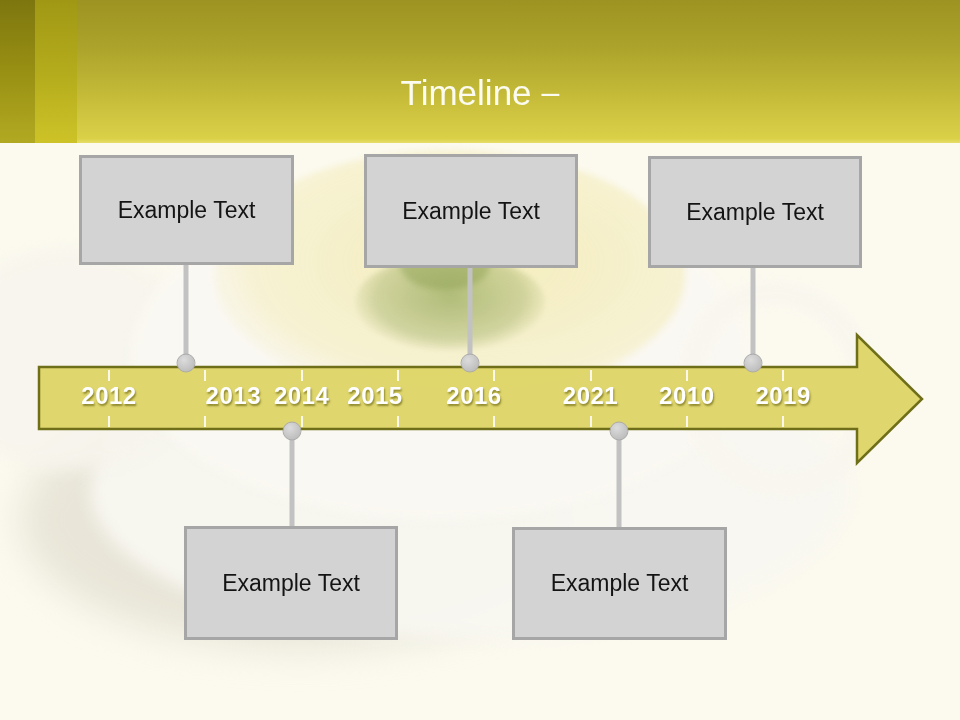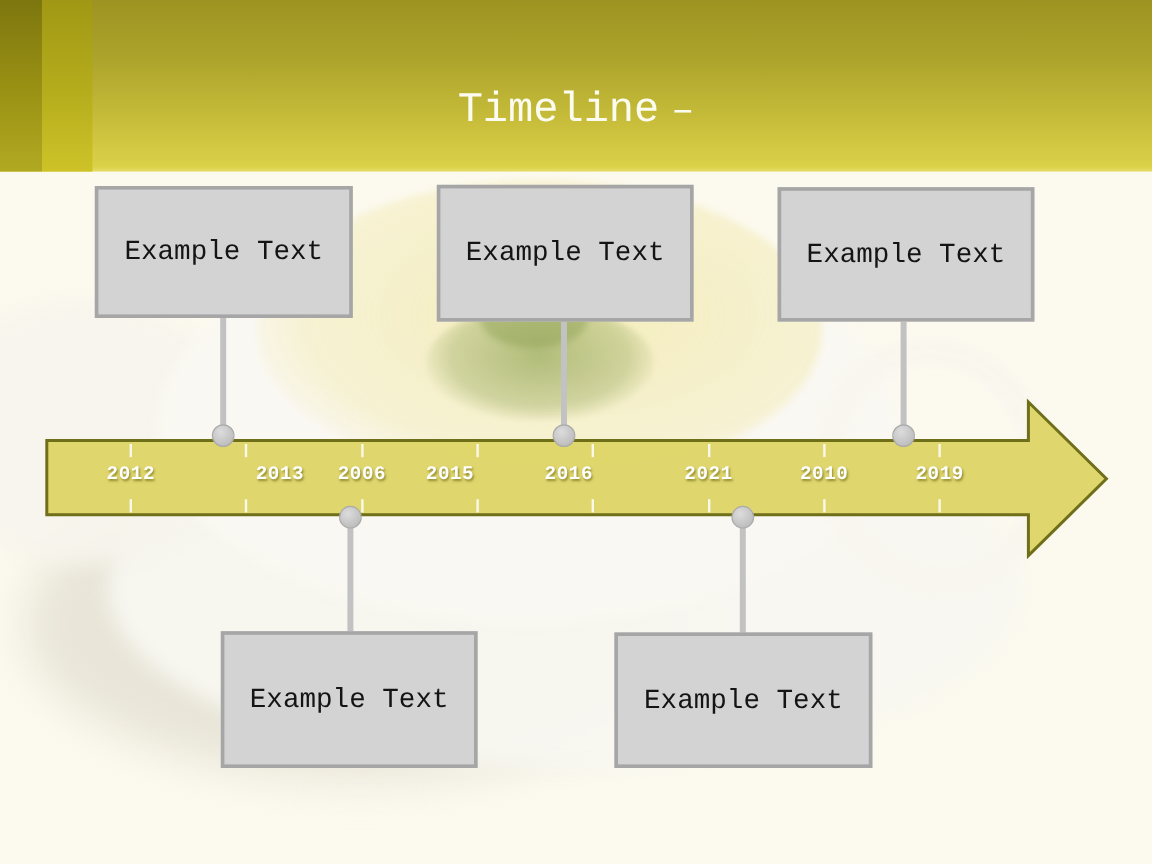--- a/index.html
+++ b/index.html
@@ -1,18 +1,18 @@
 <!DOCTYPE html>
 <html><head>
 <meta charset="utf-8">
 <style>
   html,body{margin:0;padding:0;background:#444;}
   .slide{
     position:relative;width:960px;height:720px;overflow:hidden;
-    font-family:Liberation Mono, monospace;
+    font-family:Liberation Sans, sans-serif;
     background:#fcfaef;
     text-align:center;
   }
   
   .bg{position:absolute;inset:0;overflow:hidden;}
   .bg div{position:absolute;border-radius:50%;}
   .saucer-shadow{left:20px;top:390px;width:560px;height:260px;background:rgba(216,213,199,.55);filter:blur(18px);}
   .saucer{left:90px;top:340px;width:760px;height:300px;background:rgba(248,247,240,.95);filter:blur(8px);}
   .bowl-body{left:130px;top:190px;width:620px;height:330px;background:rgba(250,248,241,.96);filter:blur(5px);}
   .soup{left:215px;top:150px;width:470px;height:250px;background:radial-gradient(ellipse at 55% 45%, rgba(243,236,185,.95), rgba(245,239,200,.75) 60%, rgba(247,243,220,0) 78%);filter:blur(3px);}
@@ -39,21 +39,21 @@
   .t-sep{font-size:32px;line-height:1.05;}
   .t-sub{font-size:32px;line-height:1.05;}
 
   
   .arrow-svg{position:absolute;left:0;top:0;}
 
   
   .year{
     position:absolute;top:367px;height:62px;line-height:57px;
     transform:translateX(-50%);
-    font-size:16px;font-weight:bold;color:#ffffff;letter-spacing:.5px;
+    font-size:24px;font-weight:bold;color:#ffffff;letter-spacing:.5px;
     text-shadow:1px 2px 2px rgba(100,95,10,.65);
   }
   .tick{position:absolute;width:2px;height:11px;background:rgba(255,255,255,.85);transform:translateX(-50%);}
 
   
   .conn{position:absolute;width:5px;background:#c2c2c2;transform:translateX(-50%);}
   .c1{left:186px;top:265px;height:99px;}
   .c2{left:470px;top:268px;height:96px;}
   .c3{left:753px;top:268px;height:96px;}
   .c4{left:292px;top:430px;height:97px;}
@@ -107,21 +107,21 @@
     <polygon points="39,367 857,367 857,335 922,399 857,463 857,429 39,429" fill="#ddd466" fill-opacity="0.95" stroke="#6f6e19" stroke-width="2.5" stroke-linejoin="miter"></polygon>
   </svg>
 
   <div id="years-layer">
       <div class="year" style="left: 109px;">2012</div>
       <div class="tick" style="left: 109px; top: 370px;"></div>
       <div class="tick" style="left: 109px; top: 416px;"></div>
       <div class="year" style="left: 205.3px; margin-left: 28px;">2013</div>
       <div class="tick" style="left: 205.3px; top: 370px;"></div>
       <div class="tick" style="left: 205.3px; top: 416px;"></div>
-      <div class="year" style="left: 301.6px;">2006</div>
+      <div class="year" style="left: 301.6px;">2014</div>
       <div class="tick" style="left: 301.6px; top: 370px;"></div>
       <div class="tick" style="left: 301.6px; top: 416px;"></div>
       <div class="year" style="left: 375px;">2015</div>
       <div class="tick" style="left: 397.9px; top: 370px;"></div>
       <div class="tick" style="left: 397.9px; top: 416px;"></div>
       <div class="year" style="left: 474px;">2016</div>
       <div class="tick" style="left: 494.2px; top: 370px;"></div>
       <div class="tick" style="left: 494.2px; top: 416px;"></div>
       <div class="year" style="left: 590.5px;">2021</div>
       <div class="tick" style="left: 590.5px; top: 370px;"></div>

